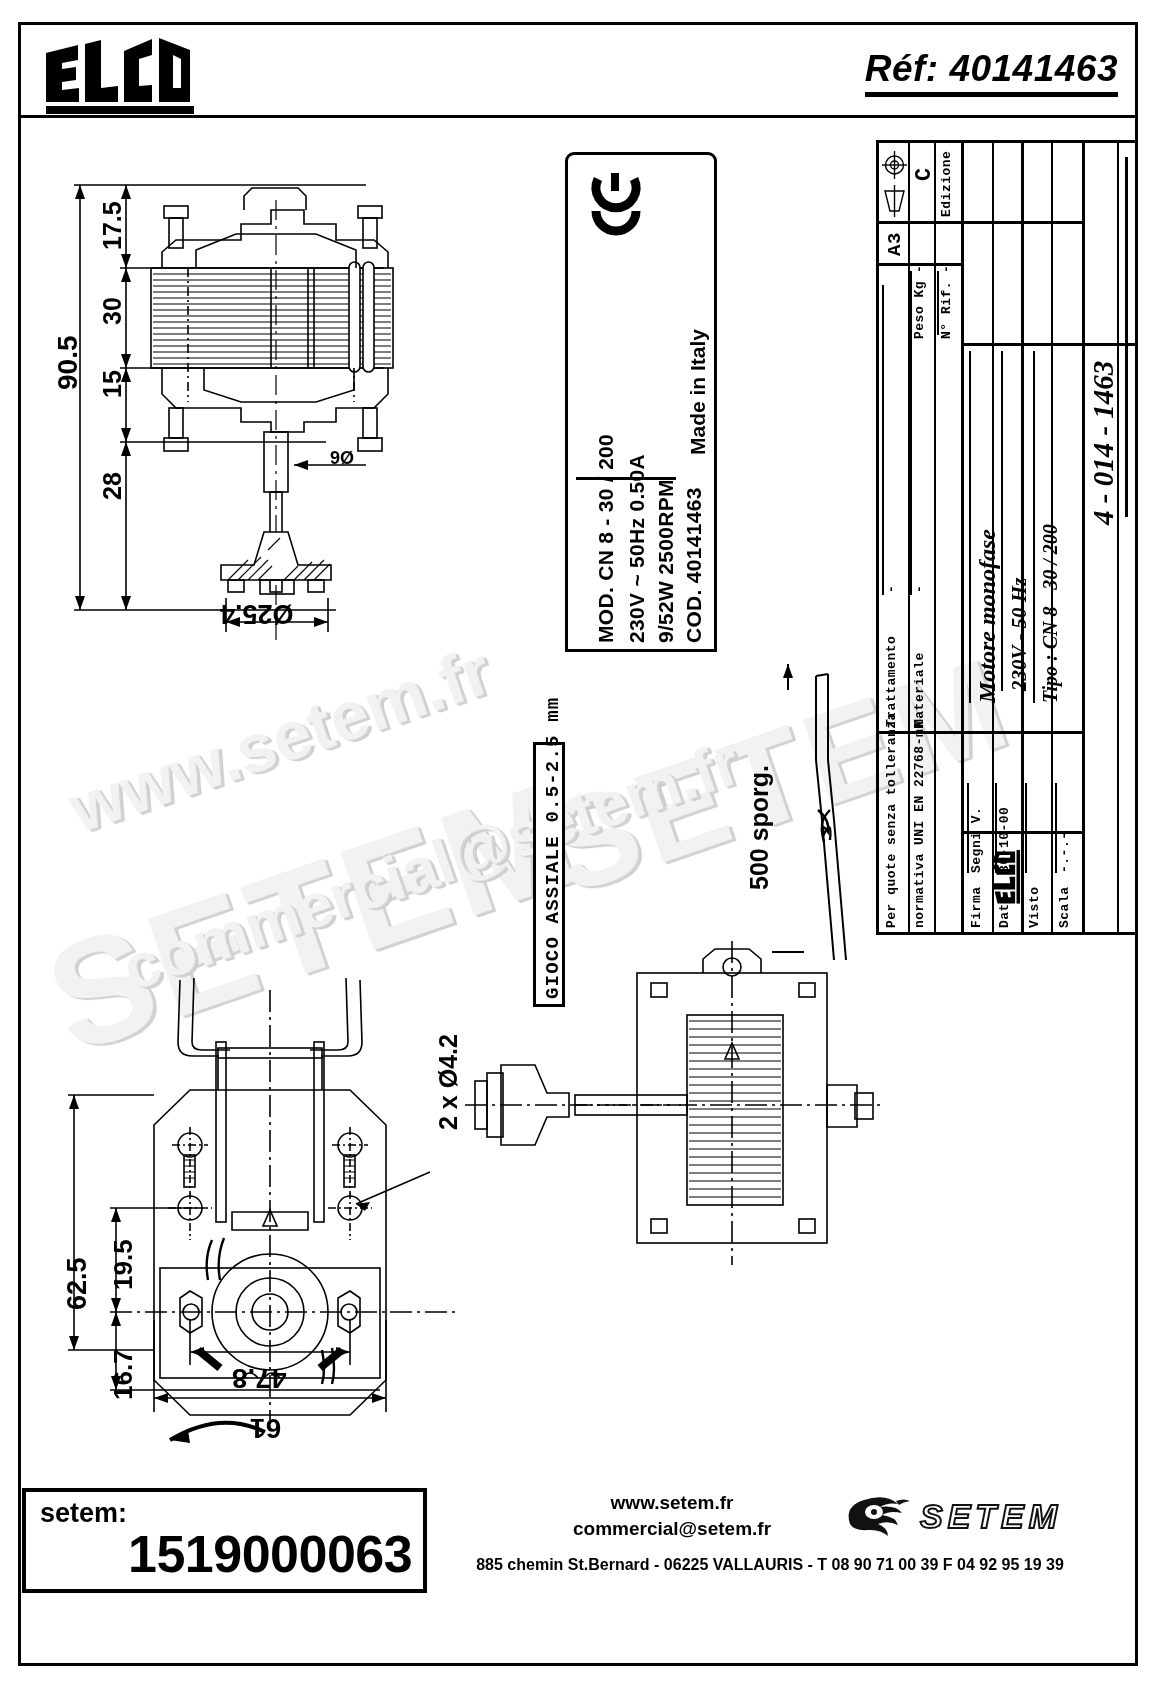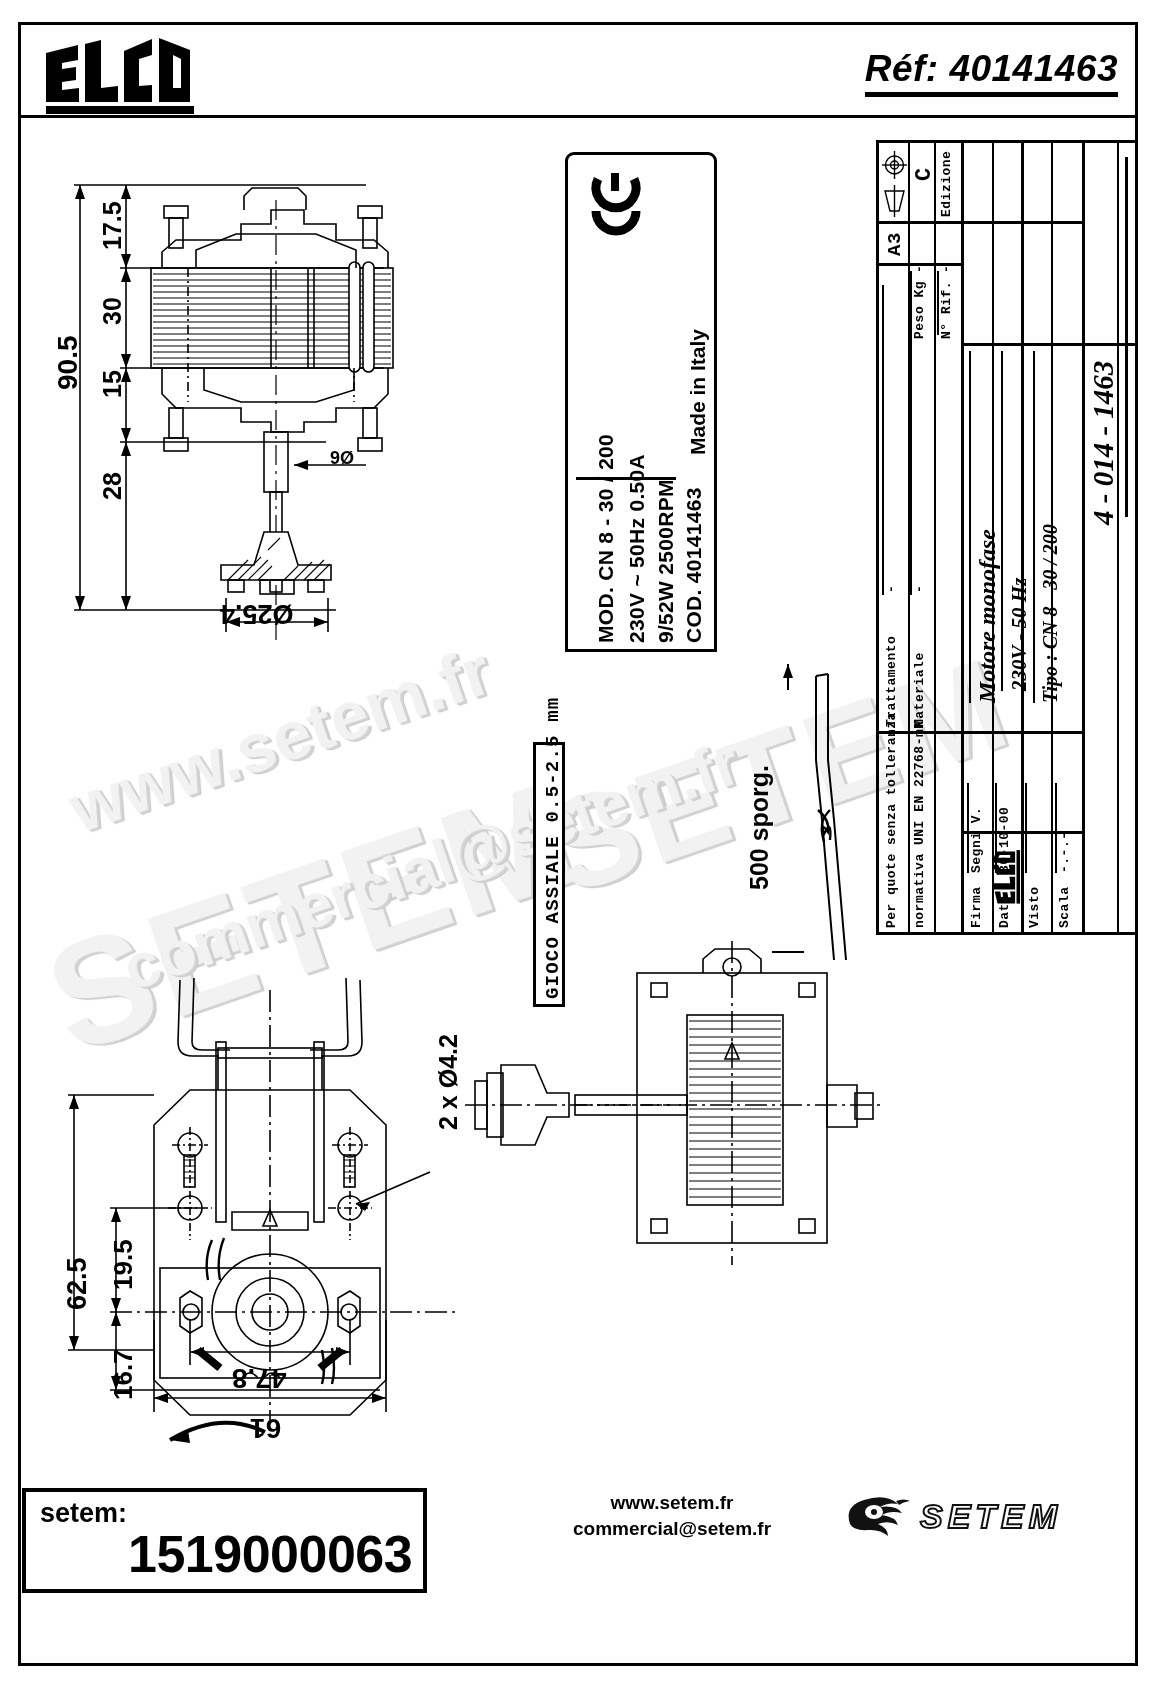--- a/index.html
+++ b/index.html
@@ -499,20 +499,21 @@
 
   <div class="code-box">
     <div class="code-lbl">setem:</div>
     <div class="code-val">1519000063</div>
   </div>
 
   <div class="foot-web">
     <div>www.setem.fr</div>
     <div>commercial@setem.fr</div>
   </div>
+  <div class="foot-addr">885 chemin St.Bernard  -   06225 VALLAURIS  -   T 08 90 71 00 39   F 04 92 95 19 39</div>
 
   <div class="setem-logo">
     <svg width="260" height="58" viewBox="0 0 260 58">
 
       <g>
         <path d="M12,36 q-6,-18 14,-24 q22,-7 34,4 q-10,-2 -18,3 q16,-2 22,6 q-12,-3 -20,2 q14,2 16,10 q-10,-5 -20,-1 q10,4 10,12 q-8,-7 -20,-6 q-14,1 -18,-6 Z" fill="#111"></path>
         <path d="M58,13 q8,-3 14,0 q-7,1 -11,4 z" fill="#111"></path>
         <ellipse cx="36" cy="24" rx="9" ry="7" fill="#fff"></ellipse>
         <circle cx="36" cy="24" r="3" fill="#111"></circle>
       </g>

